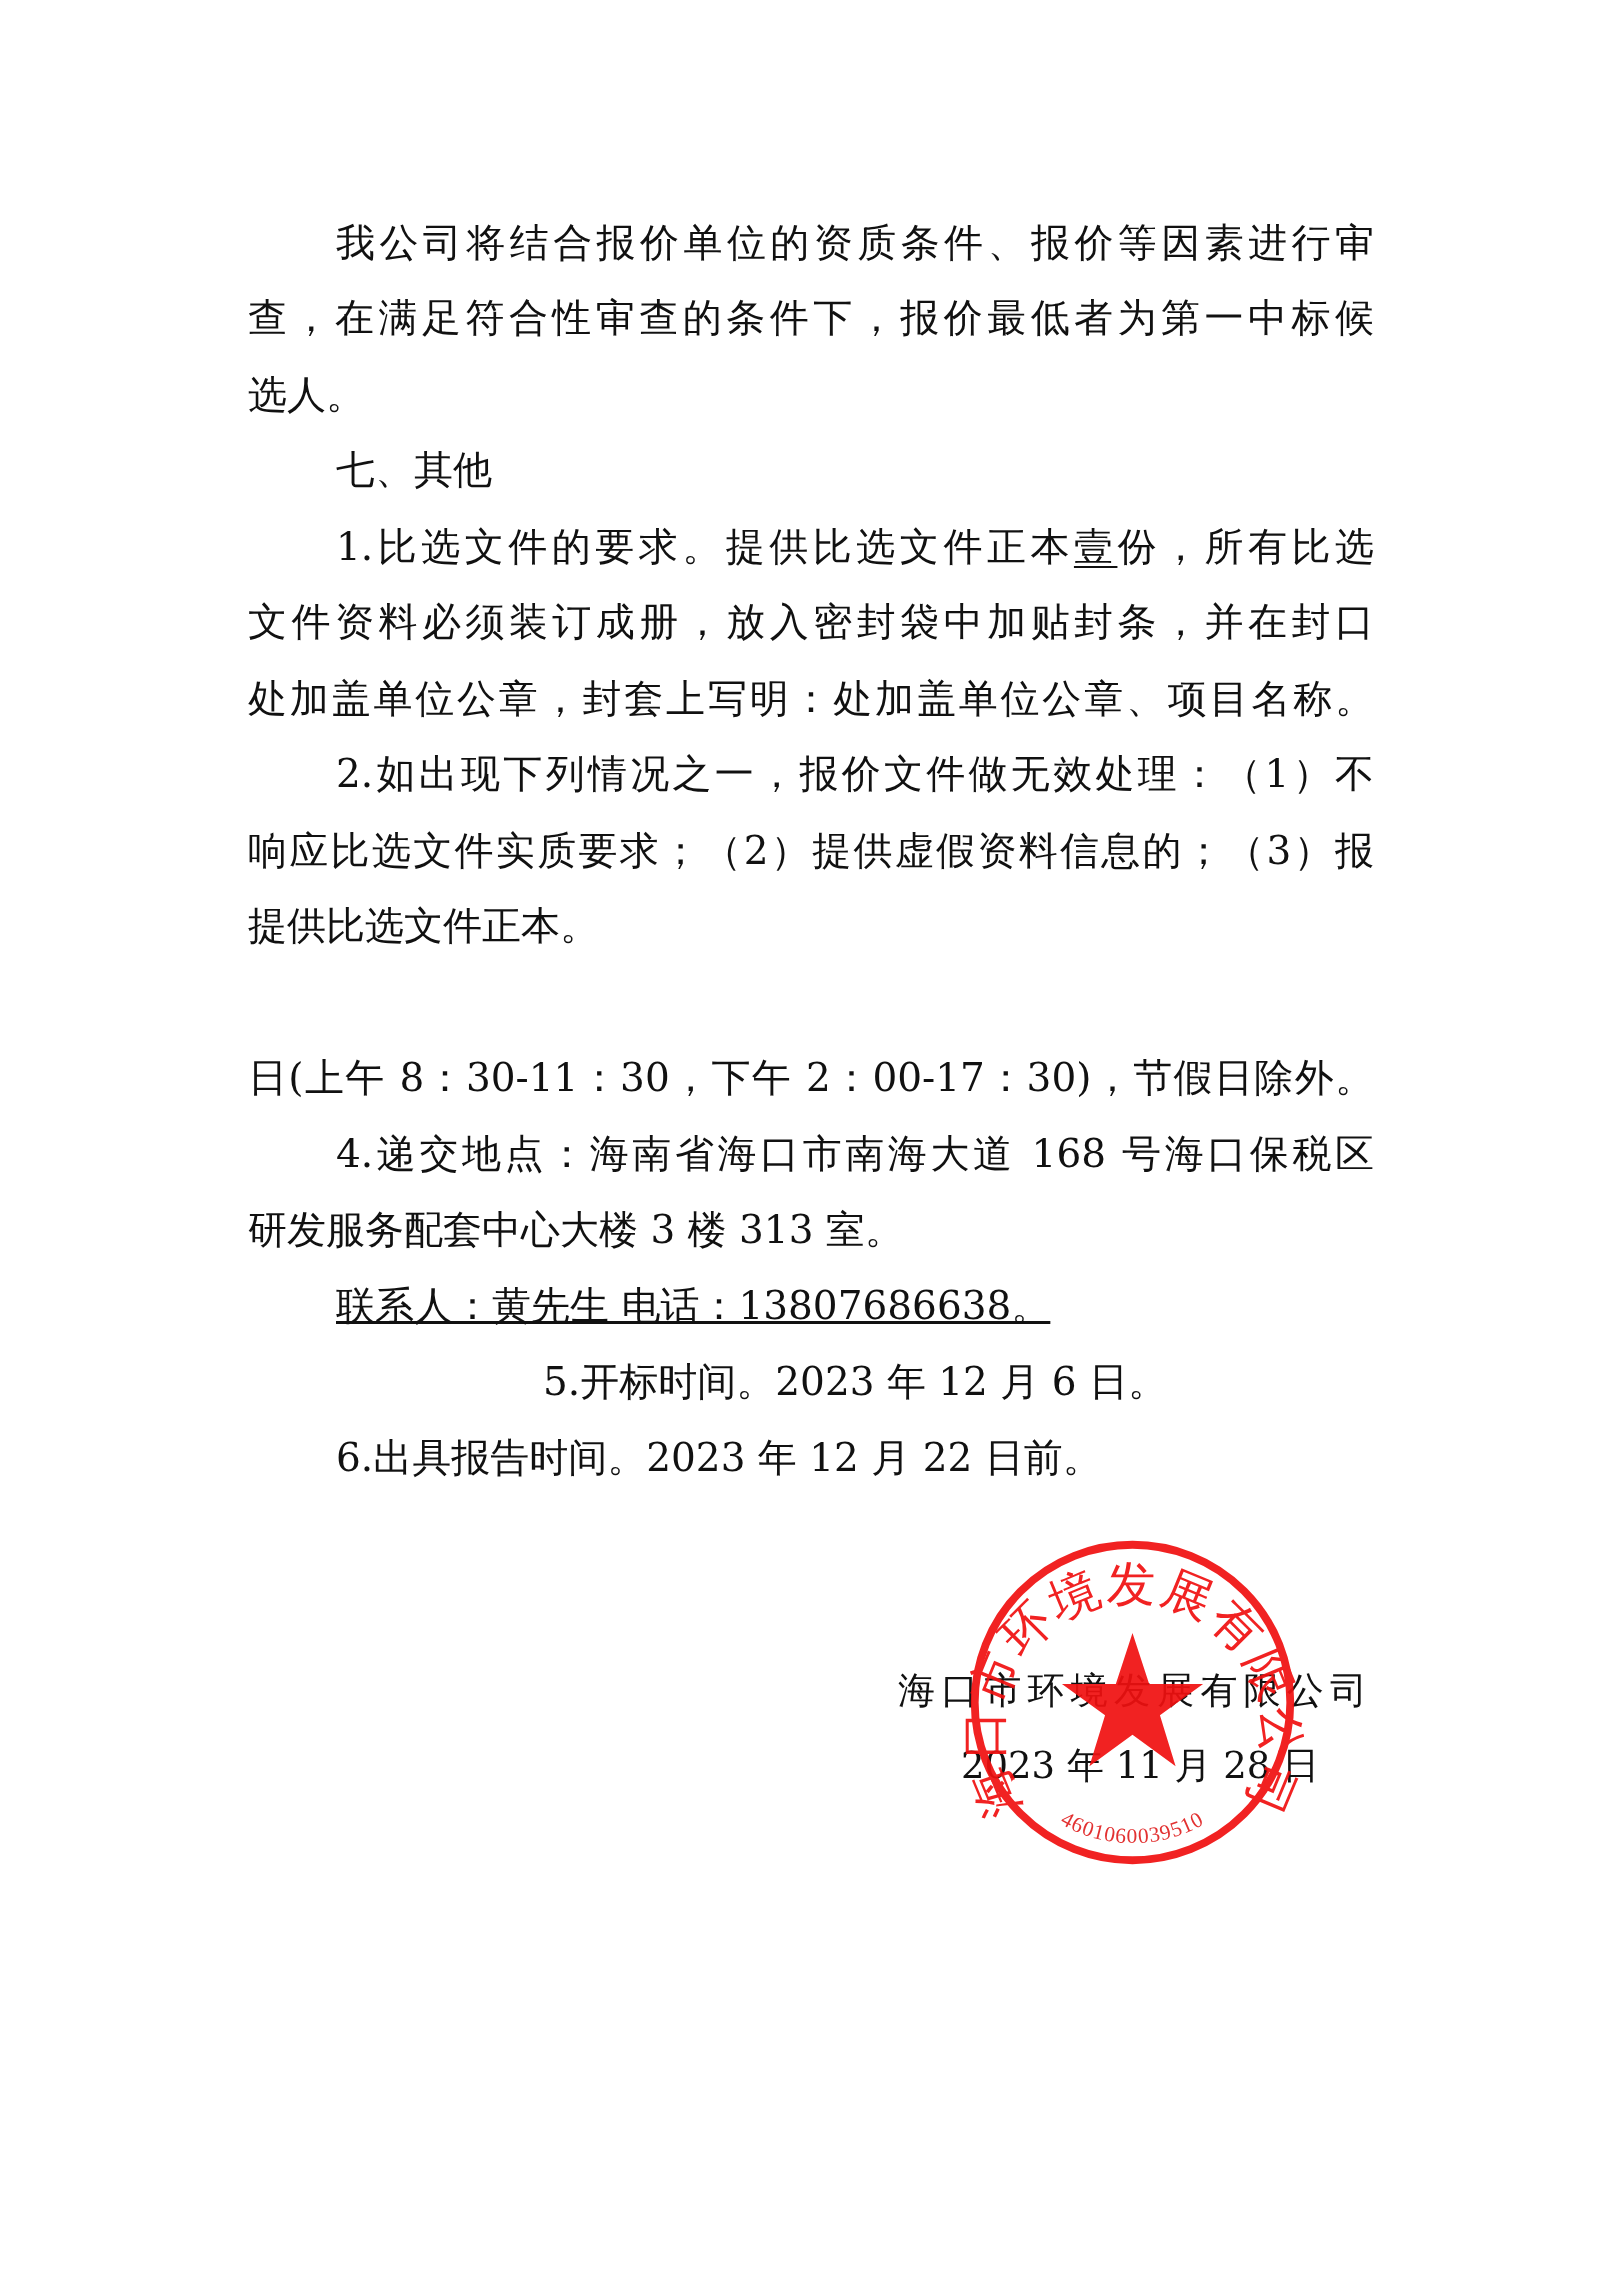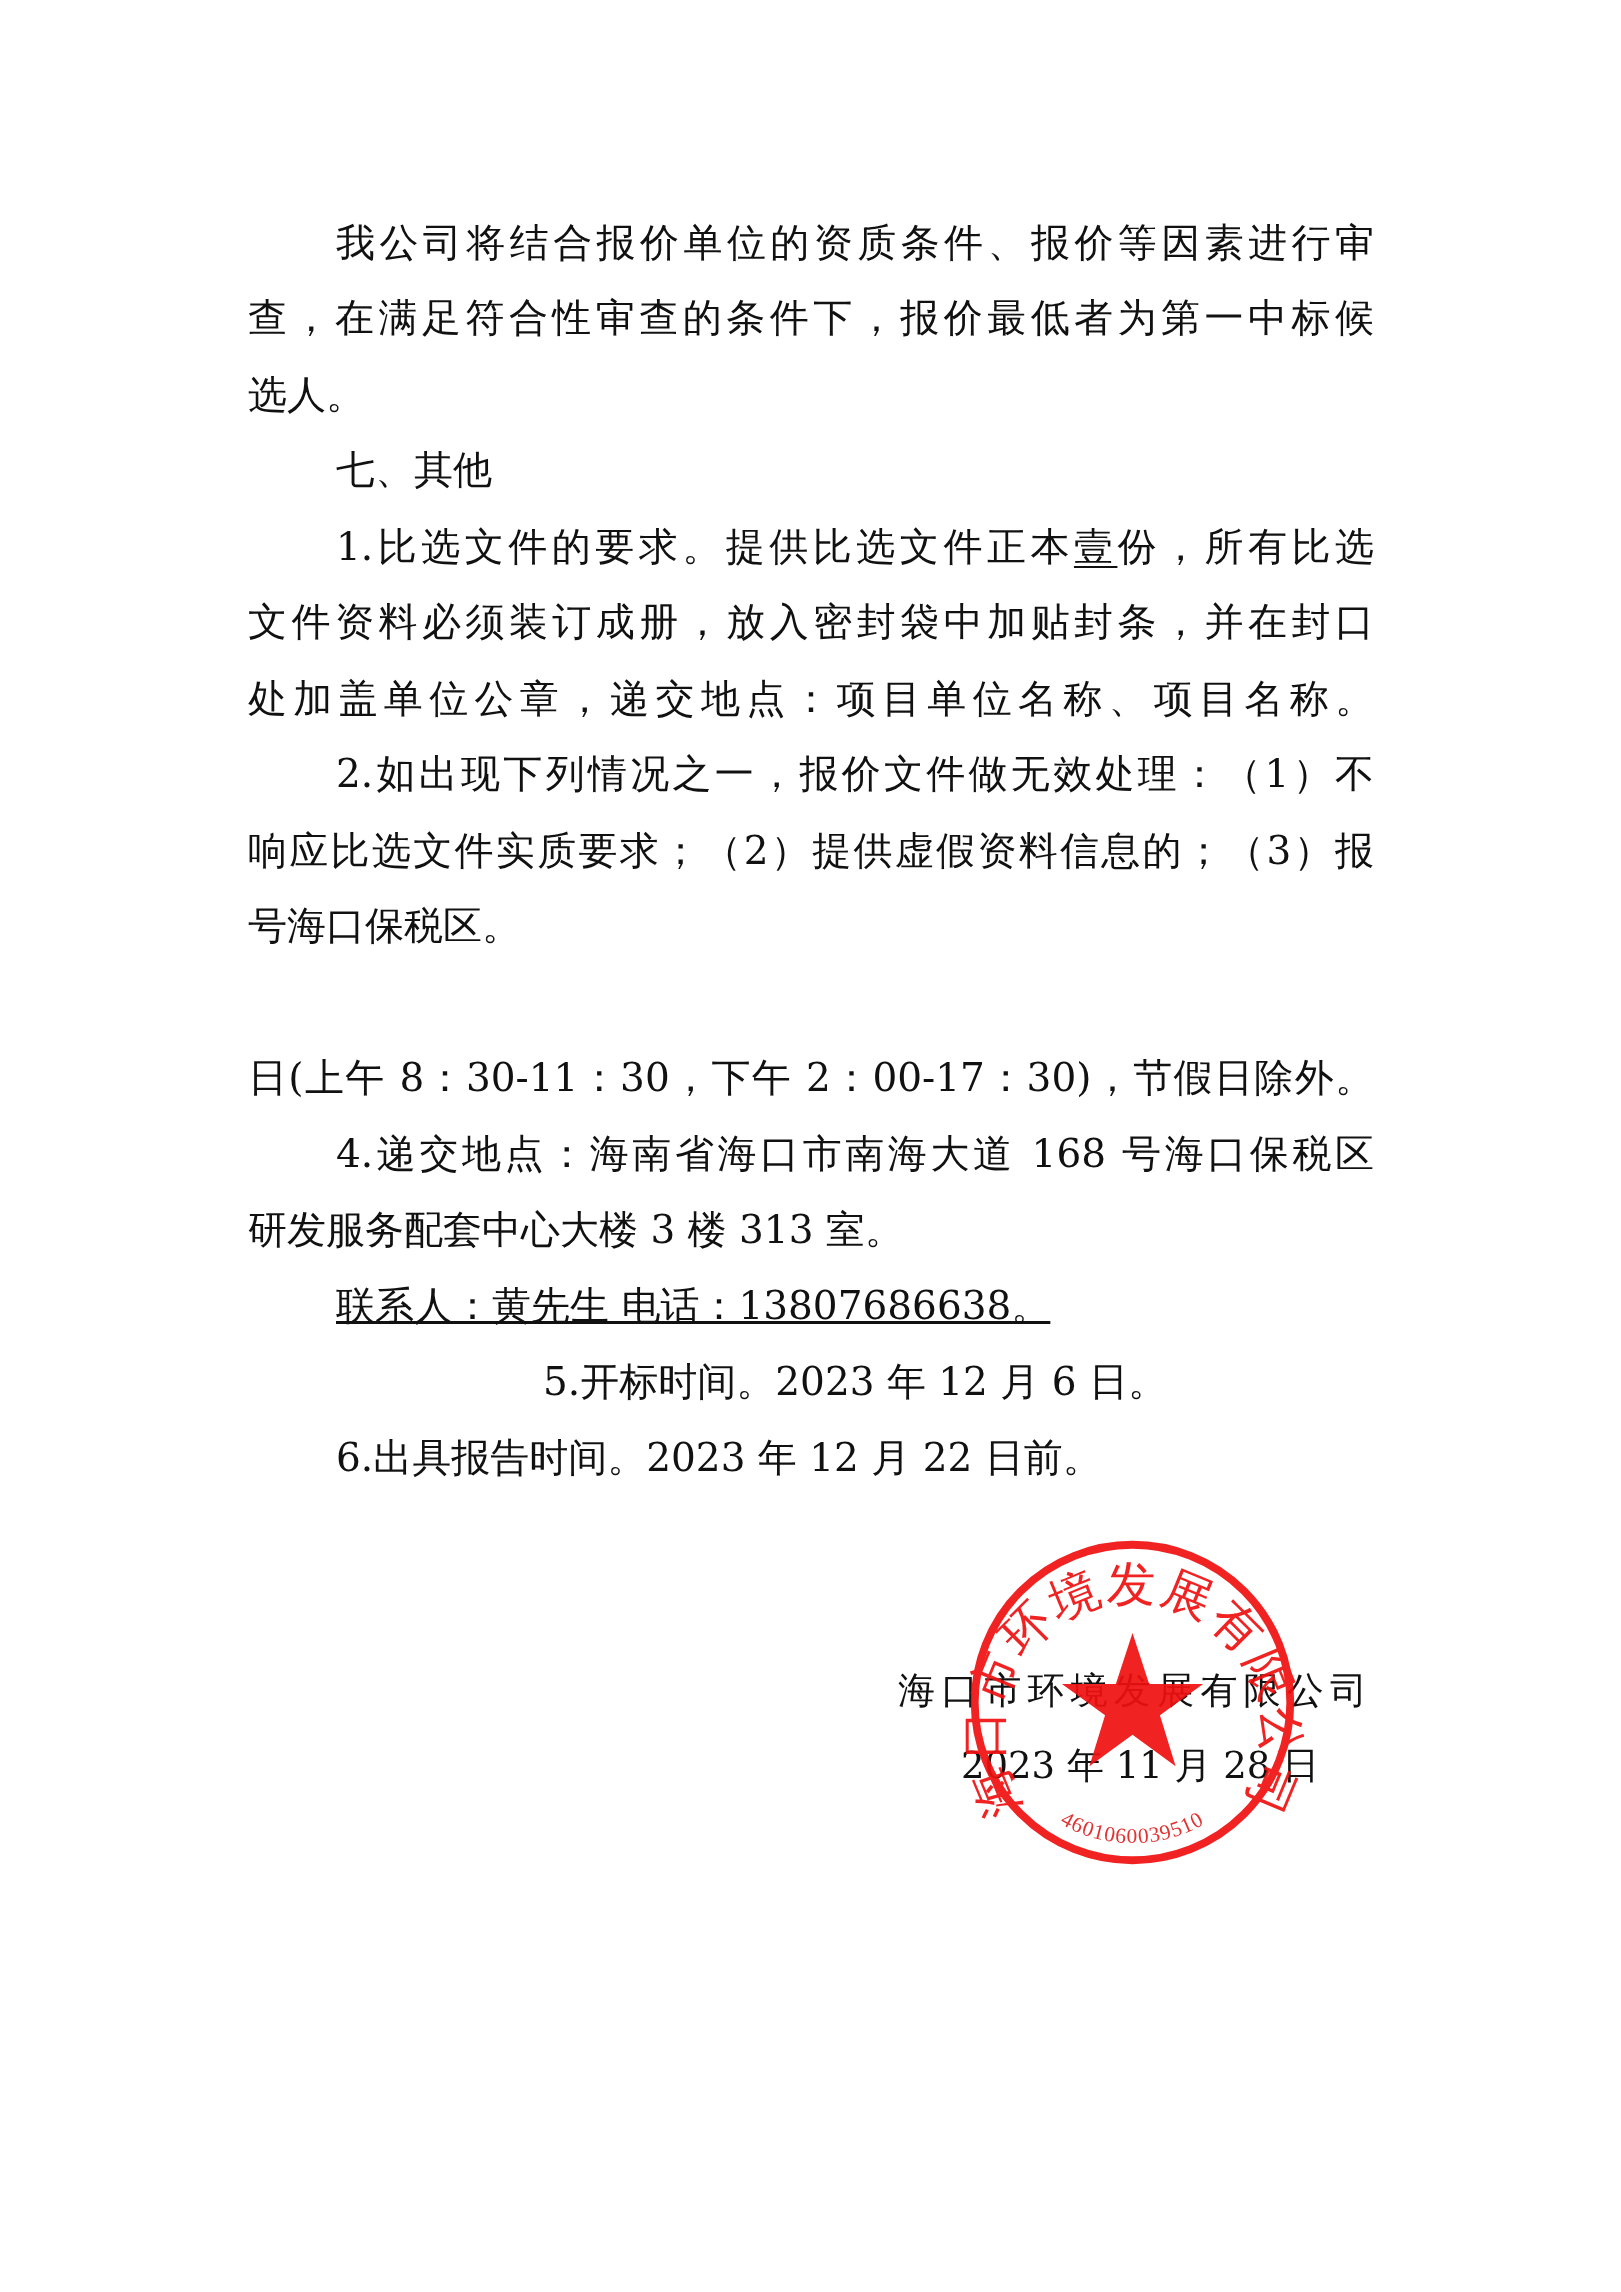--- a/index.html
+++ b/index.html
@@ -21,25 +21,25 @@
 <div class="page">
 
   <div class="line just indent" style="top:205px;">我公司将结合报价单位的资质条件、报价等因素进行审</div>
   <div class="line just" style="top:280px;">查，在满足符合性审查的条件下，报价最低者为第一中标候</div>
   <div class="line" style="top:357px;">选人。</div>
 
   <div class="line indent" style="top:432px;">七、其他</div>
 
   <div class="line just indent" style="top:509px;"><span>1.比选文件的要求。提供比选文件正本</span><span class="u">壹</span><span>份，所有比选</span></div>
   <div class="line just" style="top:584px;">文件资料必须装订成册，放入密封袋中加贴封条，并在封口</div>
-  <div class="line just" style="top:661px;">处加盖单位公章，递交地点：项目单位名称、项目名称。</div>
+  <div class="line just" style="top:661px;">处加盖单位公章，封套上写明：处加盖单位公章、项目名称。</div>
 
   <div class="line just indent" style="top:736px;">2.如出现下列情况之一，报价文件做无效处理：（1）不</div>
   <div class="line just" style="top:813px;">响应比选文件实质要求；（2）提供虚假资料信息的；（3）报</div>
-  <div class="line" style="top:888px;">号海口保税区。</div>
+  <div class="line" style="top:888px;">提供比选文件正本。</div>
 
   <div class="line just" style="top:1040px;">日(上午 8：30-11：30，下午 2：00-17：30)，节假日除外。</div>
 
   <div class="line just indent" style="top:1116px;">4.递交地点：海南省海口市南海大道 168 号海口保税区</div>
   <div class="line" style="top:1192px;">研发服务配套中心大楼 3 楼 313 室。</div>
   <div class="line indent" style="top:1268px;text-decoration:underline;">联系人：黄先生  电话：13807686638。</div>
 
   <div class="line indent" style="top:1344px;text-align:center;">5.开标时间。2023 年 12 月 6 日。</div>
   <div class="line indent" style="top:1420px;">6.出具报告时间。2023 年 12 月 22 日前。</div>
 

